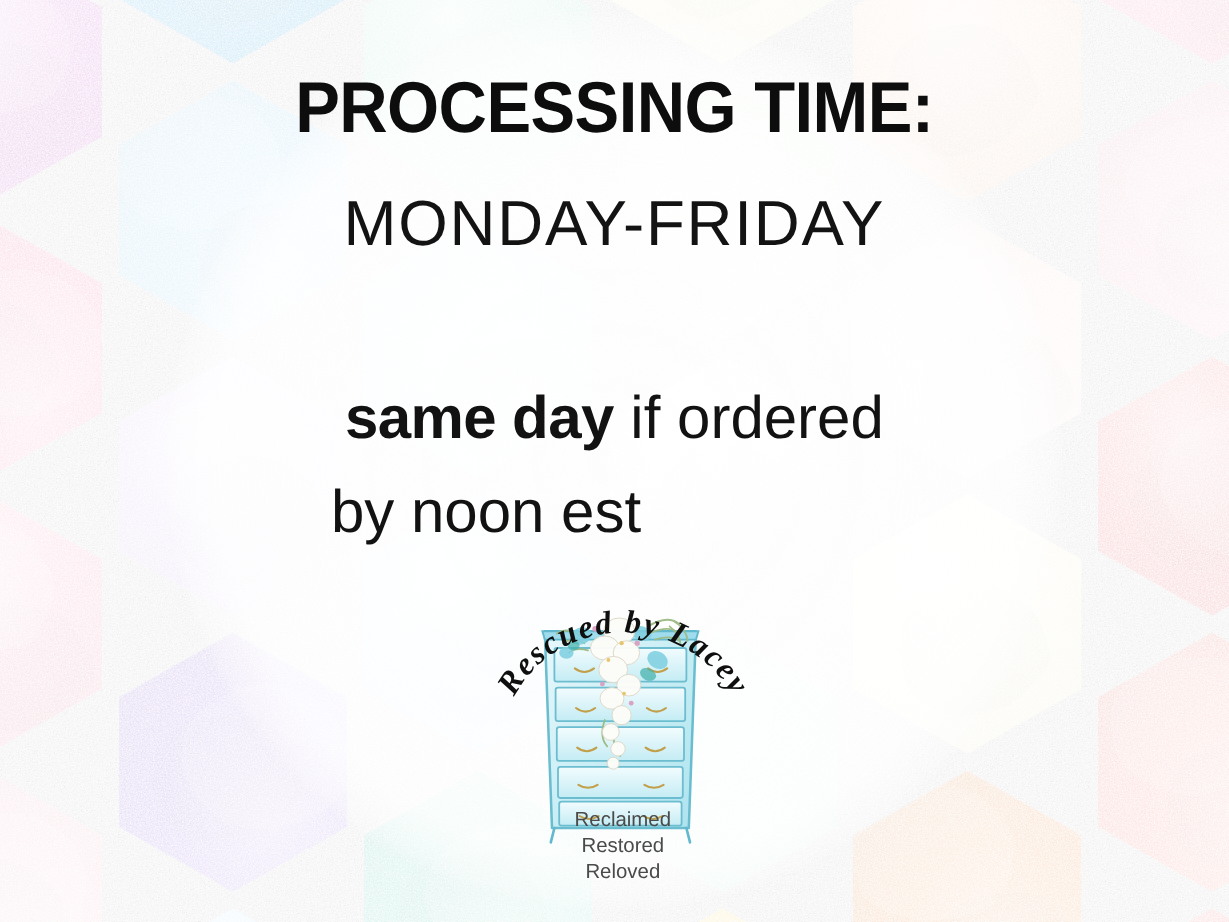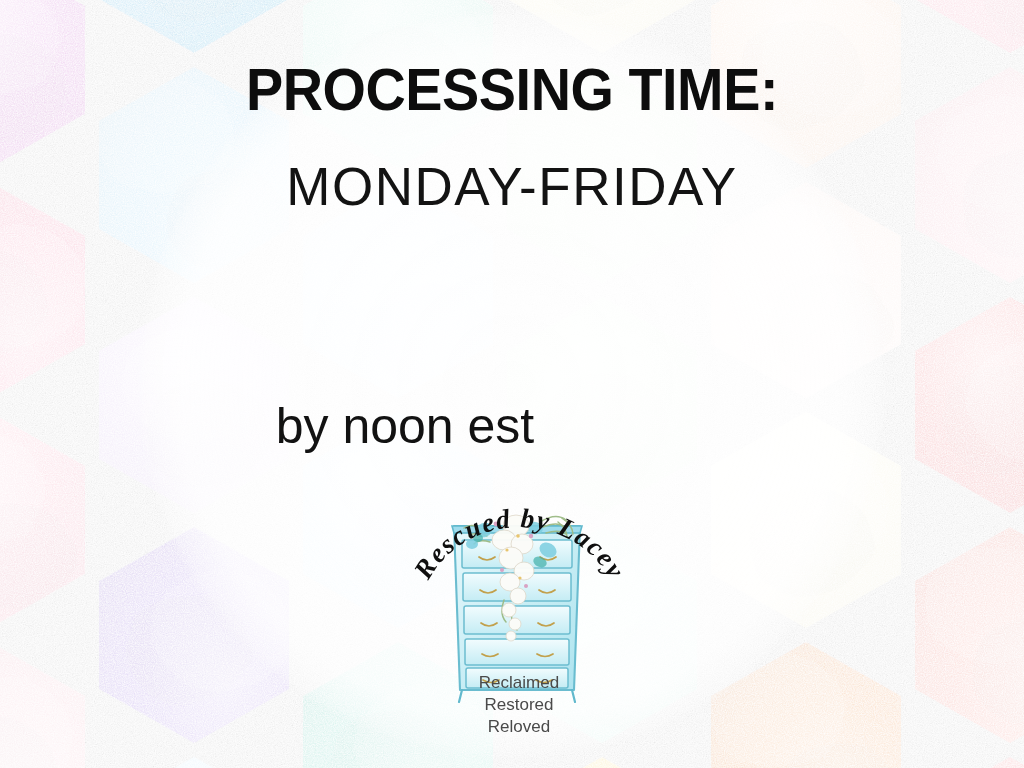--- a/index.html
+++ b/index.html
@@ -418,20 +418,23 @@
       </g>
 
   <circle id="wash" cx="512" cy="384" r="378" fill="url(#centerwash)"></circle>
     </svg>
 
   <div class="textwrap">
     <div class="line-title">PROCESSING TIME:</div>
 
     <div class="line-days">MONDAY-FRIDAY</div>
 
+    <div class="line-order">
+      <b>same day</b><span> if ordered</span>
+    </div>
 
     <div class="line-noon">by noon est</div>
   </div>
 
   <div id="logo">
     <svg viewBox="0 0 215 260">
       <defs>
         <path id="arcpath" d="M8,132 A 100 92 0 0 1 207,132"></path>
         <linearGradient id="dressgrad" x1="0" y1="0" x2="1" y2="1">
           <stop offset="0%" stop-color="#e8f9fc"></stop>

